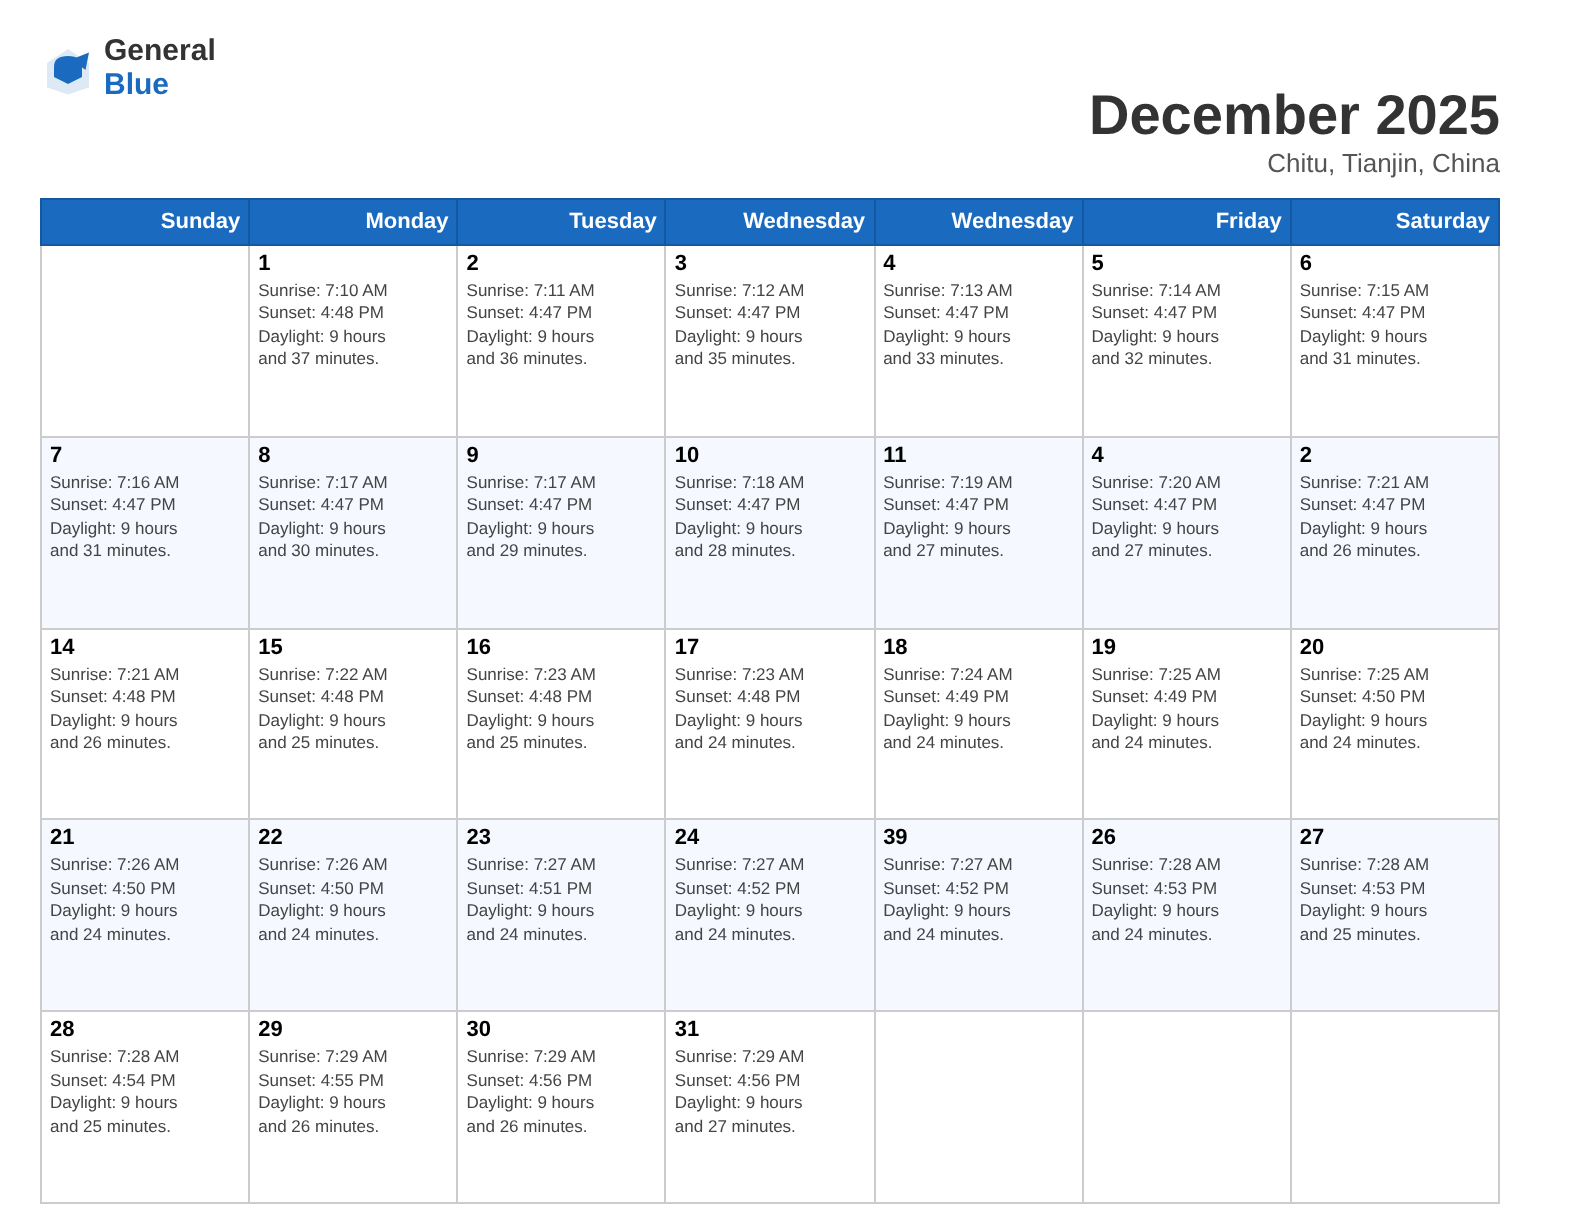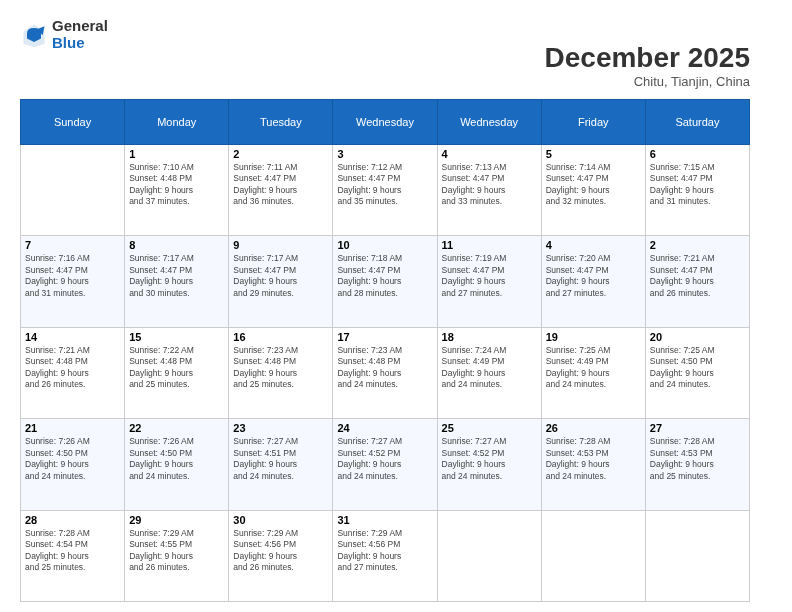--- a/index.html
+++ b/index.html
@@ -64,23 +64,23 @@
       flex: 1;
       border: 1px solid #ccc;
       border-collapse: collapse;
       width: 100%;
       table-layout: fixed;
     }
     .calendar th {
       background: #1a6bbf;
       color: #fff;
       font-size: 11px;
-      font-weight: normal;
-      padding: 16px 4px;
-      text-align: center;
+      font-weight: bold;
+      padding: 5px 4px;
+      text-align: right;
       border: 1px solid #1558a0;
     }
     .calendar td {
       border: 1px solid #ccc;
       vertical-align: top;
       padding: 3px 4px 3px 4px;
       font-size: 9px;
       color: #333;
       height: 82px;
     }
@@ -241,21 +241,21 @@
           </td>
           <td>
             <div class="cell-day">23</div>
             <div class="cell-info">Sunrise: 7:27 AM<br>Sunset: 4:51 PM<br>Daylight: 9 hours<br>and 24 minutes.</div>
           </td>
           <td>
             <div class="cell-day">24</div>
             <div class="cell-info">Sunrise: 7:27 AM<br>Sunset: 4:52 PM<br>Daylight: 9 hours<br>and 24 minutes.</div>
           </td>
           <td>
-            <div class="cell-day">25</div>
+            <div class="cell-day">39</div>
             <div class="cell-info">Sunrise: 7:27 AM<br>Sunset: 4:52 PM<br>Daylight: 9 hours<br>and 24 minutes.</div>
           </td>
           <td>
             <div class="cell-day">26</div>
             <div class="cell-info">Sunrise: 7:28 AM<br>Sunset: 4:53 PM<br>Daylight: 9 hours<br>and 24 minutes.</div>
           </td>
           <td>
             <div class="cell-day">27</div>
             <div class="cell-info">Sunrise: 7:28 AM<br>Sunset: 4:53 PM<br>Daylight: 9 hours<br>and 25 minutes.</div>
           </td>

